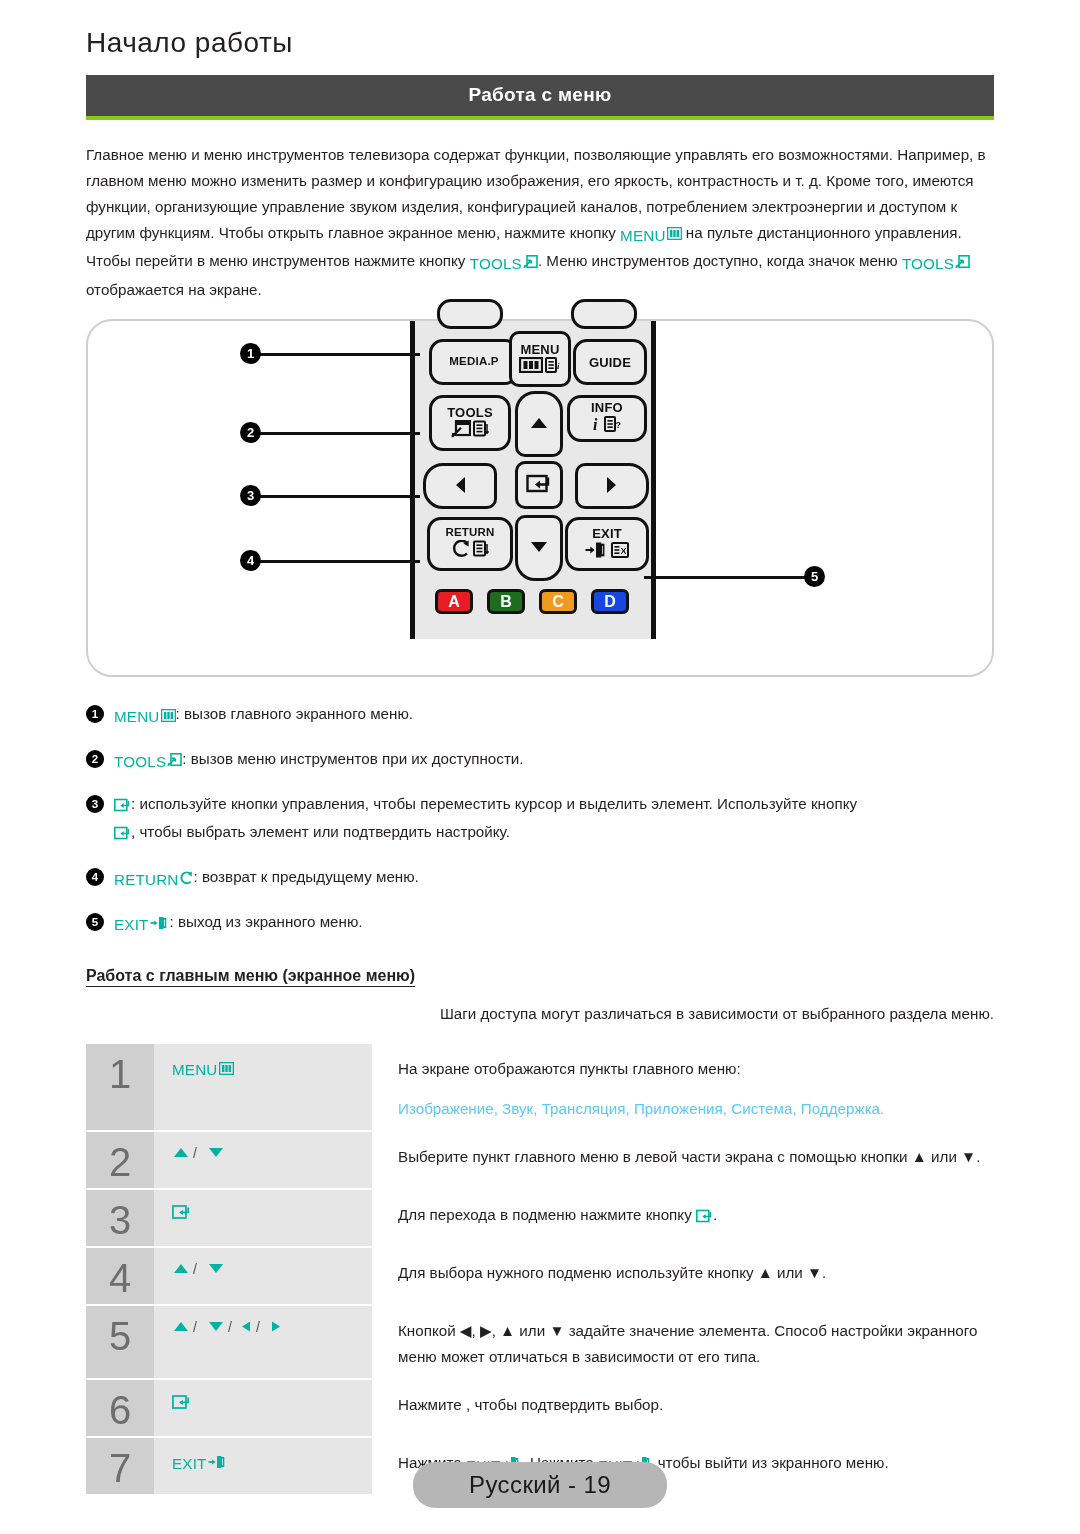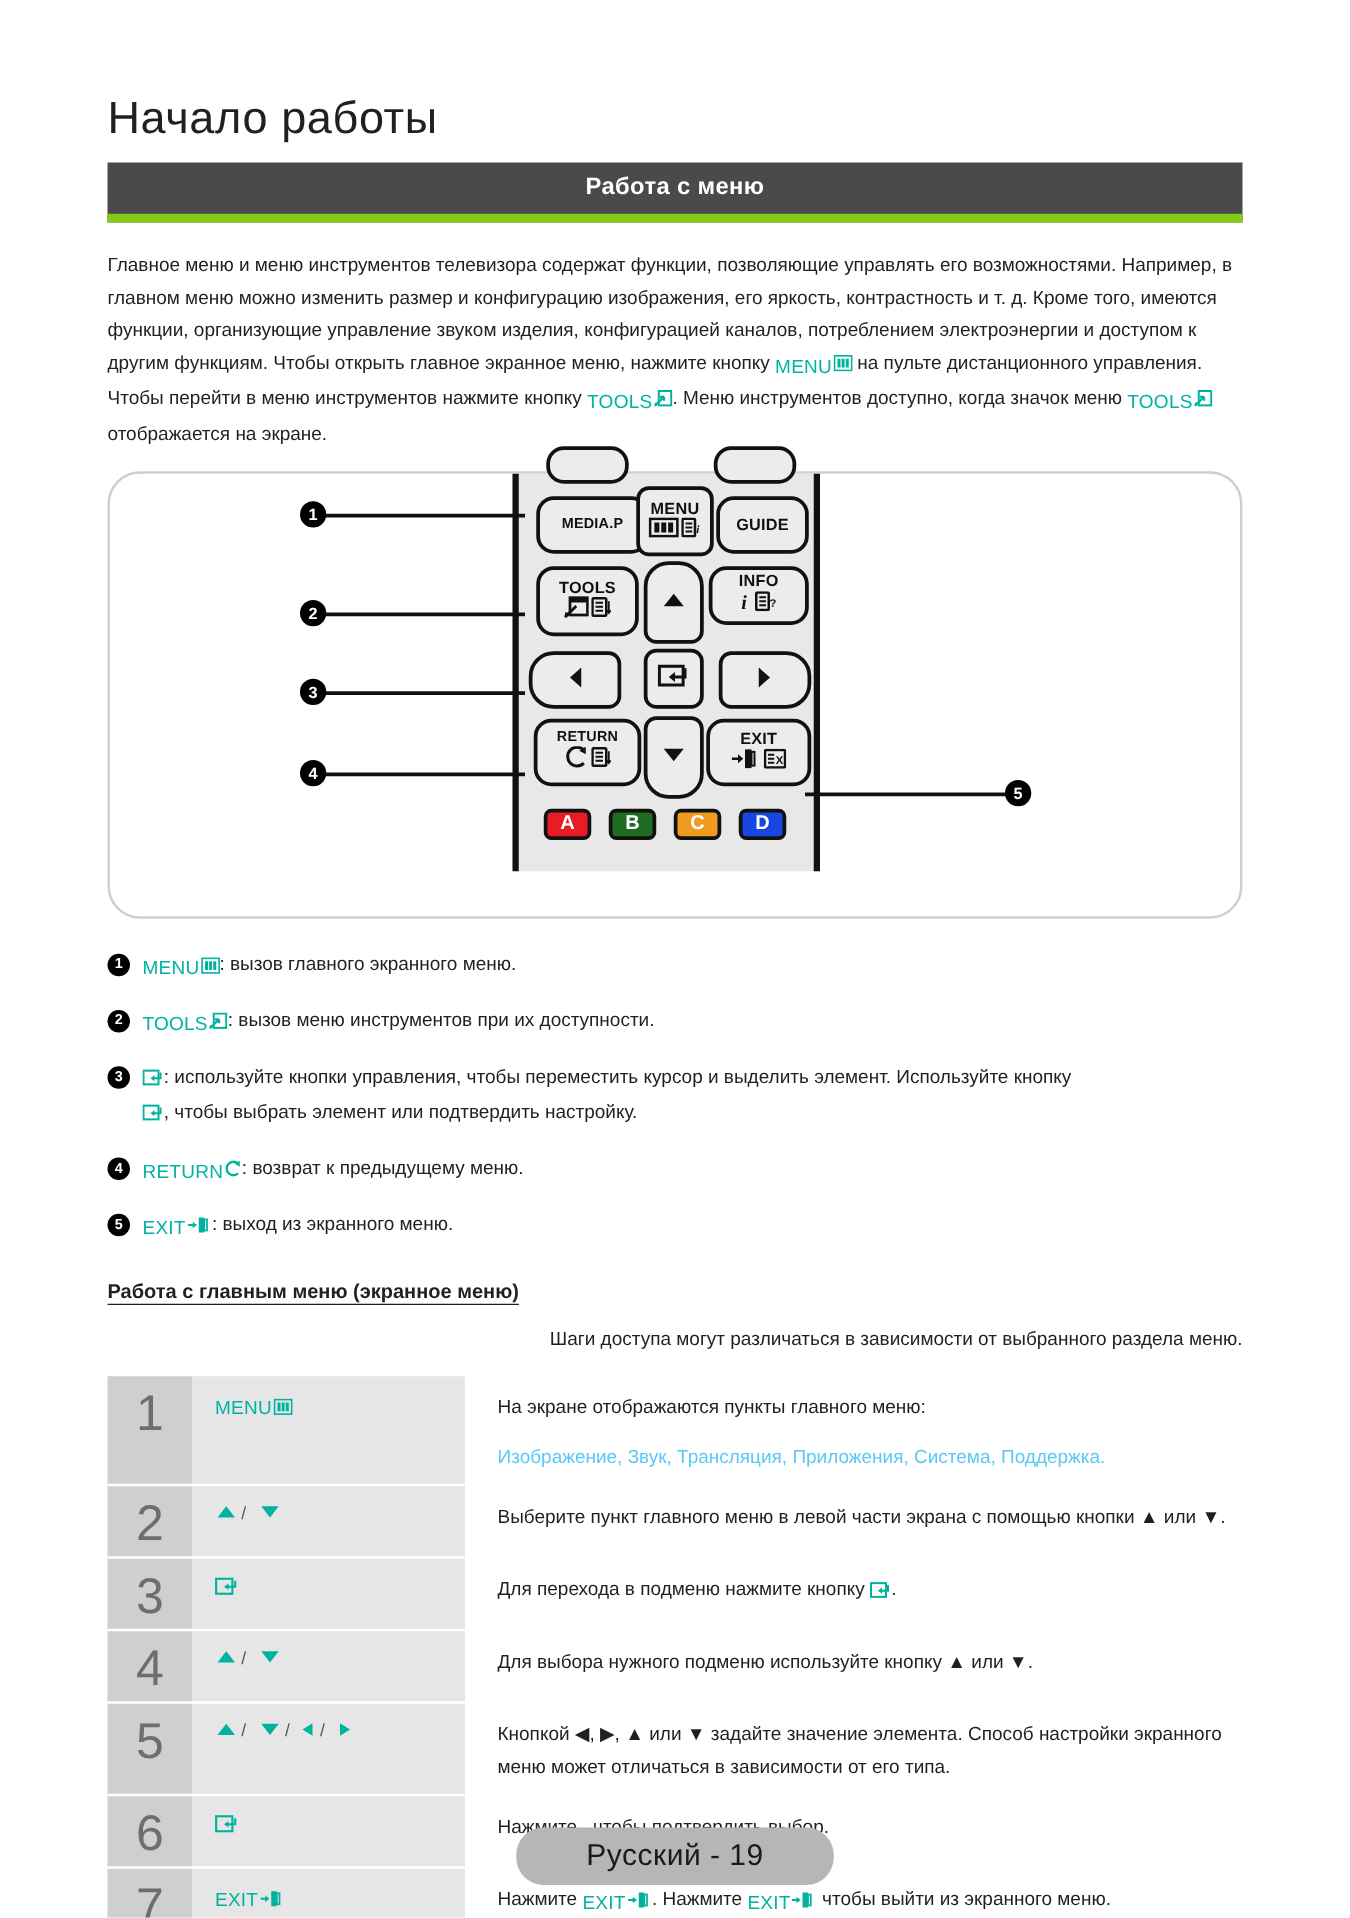--- a/index.html
+++ b/index.html
@@ -18,39 +18,39 @@
   .page {
     position: relative;
     width: 1080px;
     height: 1534px;
     box-sizing: border-box;
     padding: 0 86px;
   }
 
   
   .chapter-title {
-    font-size: 36px;
+    font-size: 28px;
     font-weight: 400;
     letter-spacing: .5px;
     color: #231f20;
-    padding-top: 74px;
+    padding-top: 28px;
     margin: 0 0 16px 0;
     line-height: 1.1;
   }
 
   
   .section-banner {
     background: #4a4a4a;
     color: #ffffff;
     font-size: 19px;
     font-weight: bold;
     text-align: center;
     padding: 9px 0 10px 0;
     letter-spacing: .3px;
-    border-bottom: 7px solid #84cc16;
+    border-bottom: 4px solid #84cc16;
   }
 
   
   .intro {
     font-size: 15.2px;
     line-height: 26px;
     margin-top: 22px;
     text-align: left;
   }
 

